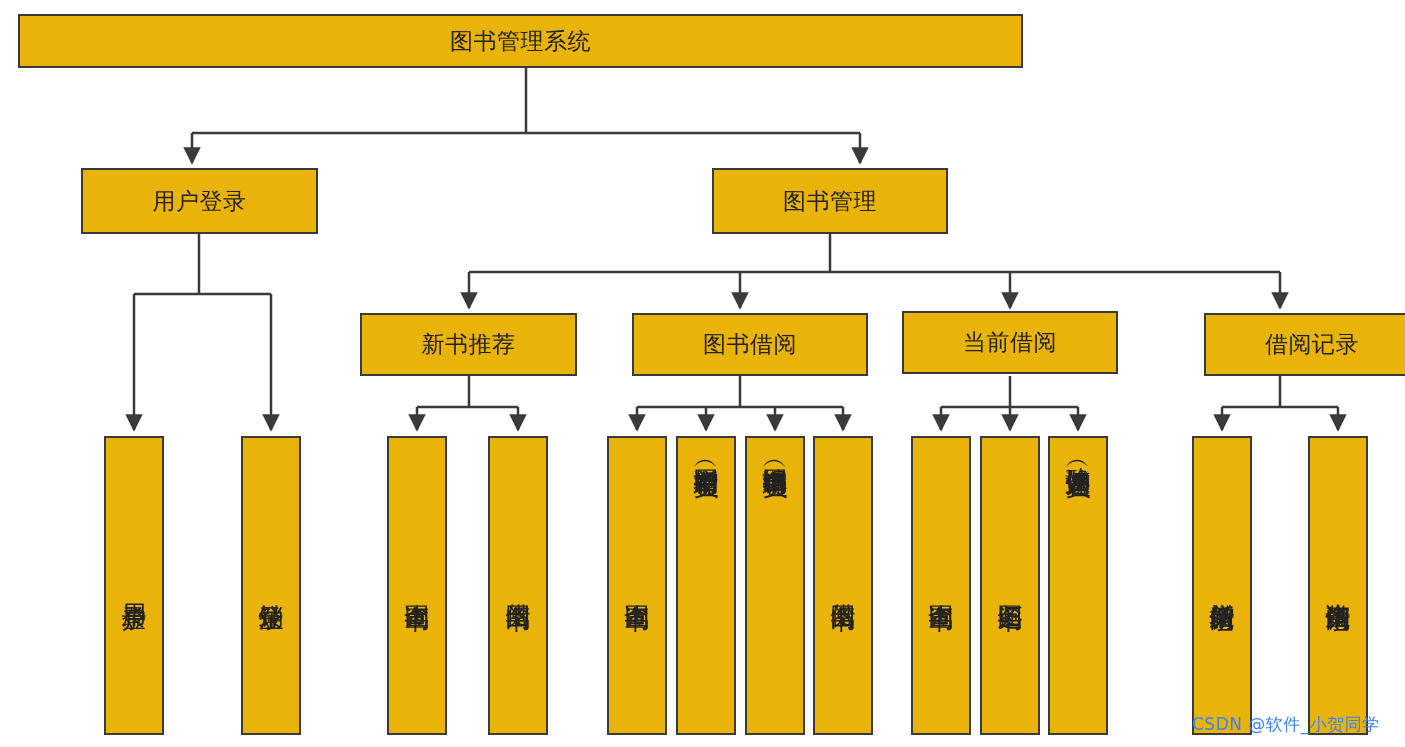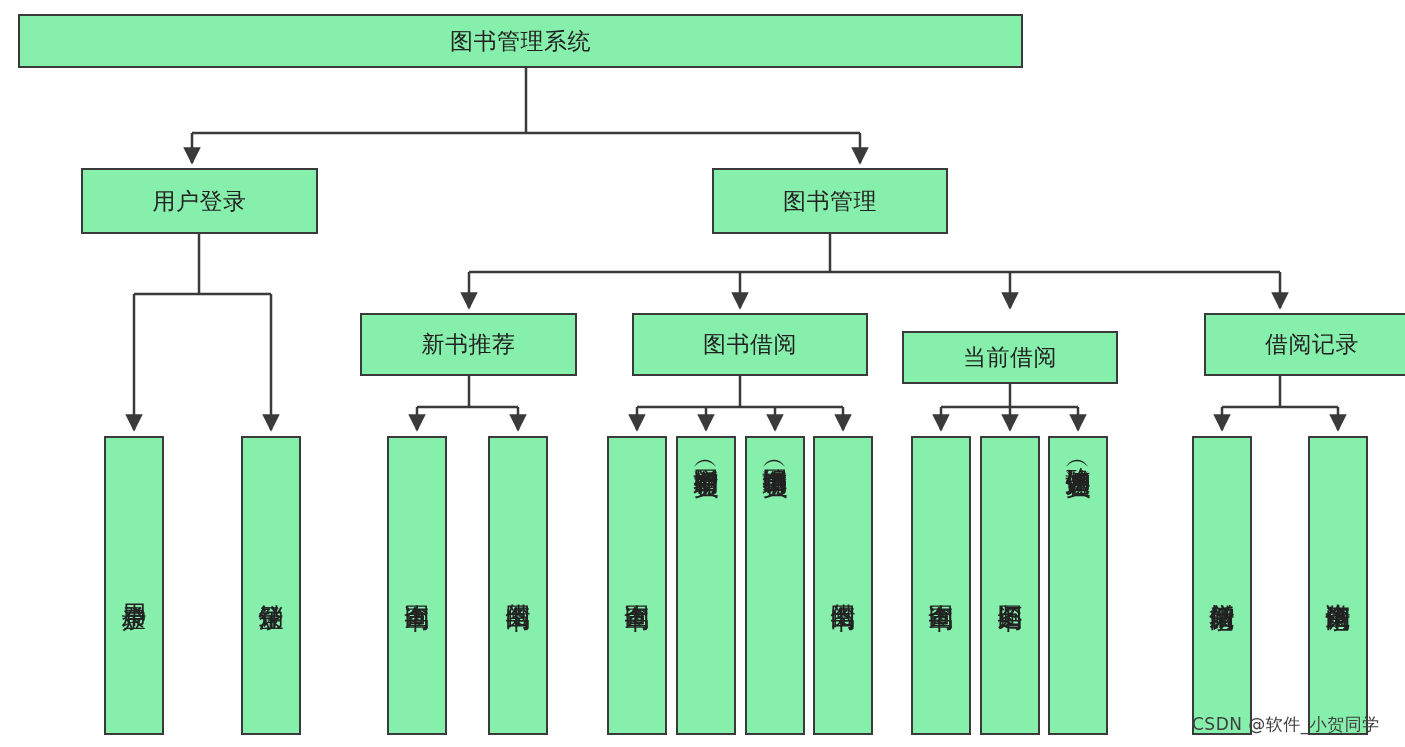--- a/index.html
+++ b/index.html
@@ -22,21 +22,21 @@
     position: absolute;
     left: 0;
     top: 0;
     width: 1405px;
     height: 747px;
     pointer-events: none;
   }
   .node {
     position: absolute;
     box-sizing: border-box;
-    background: #86efac;
+    background: #eab308;
     border: 2px solid #3a3a3a;
     display: flex;
     align-items: center;
     justify-content: center;
     color: #222222;
     line-height: 1.15;
   }
   .node-label {
     display: block;
     text-align: center;
@@ -61,21 +61,21 @@
     line-height: 1.08;
     letter-spacing: 1px;
     white-space: nowrap;
   }
   .node.vertical.centered {
     align-items: center;
     padding-top: 0;
   }
   .watermark {
     position: absolute;
-    color: #404040;
+    color: #3b82f6;
     font-size: 17px;
     letter-spacing: 0.5px;
     white-space: nowrap;
     user-select: none;
   }
 </style>
 </head>
 <body>
 
 <div id="diagram-root">
@@ -143,21 +143,21 @@
   </div>
 
   <div class="node horizontal" style="left:712px; top:168px; width:236px; height:66px;">
     <span class="node-label">图书管理</span>
   </div>
 
   <div class="node horizontal" style="left:632px; top:313px; width:236px; height:63px;">
     <span class="node-label">图书借阅</span>
   </div>
 
-  <div class="node horizontal" style="left:902px; top:331px; width:216px; height:53px;">
+  <div class="node horizontal" style="left:902px; top:311px; width:216px; height:63px;">
     <span class="node-label">当前借阅</span>
   </div>
 
   <div class="node horizontal" style="left:1172px; top:313px; width:216px; height:63px;margin-left:32px;">
     <span class="node-label">借阅记录</span>
   </div>
 
   <div class="node vertical centered" style="left:104px; top:436px; width:60px; height:299px;">
     <span class="node-label">用户登录</span>
   </div>

